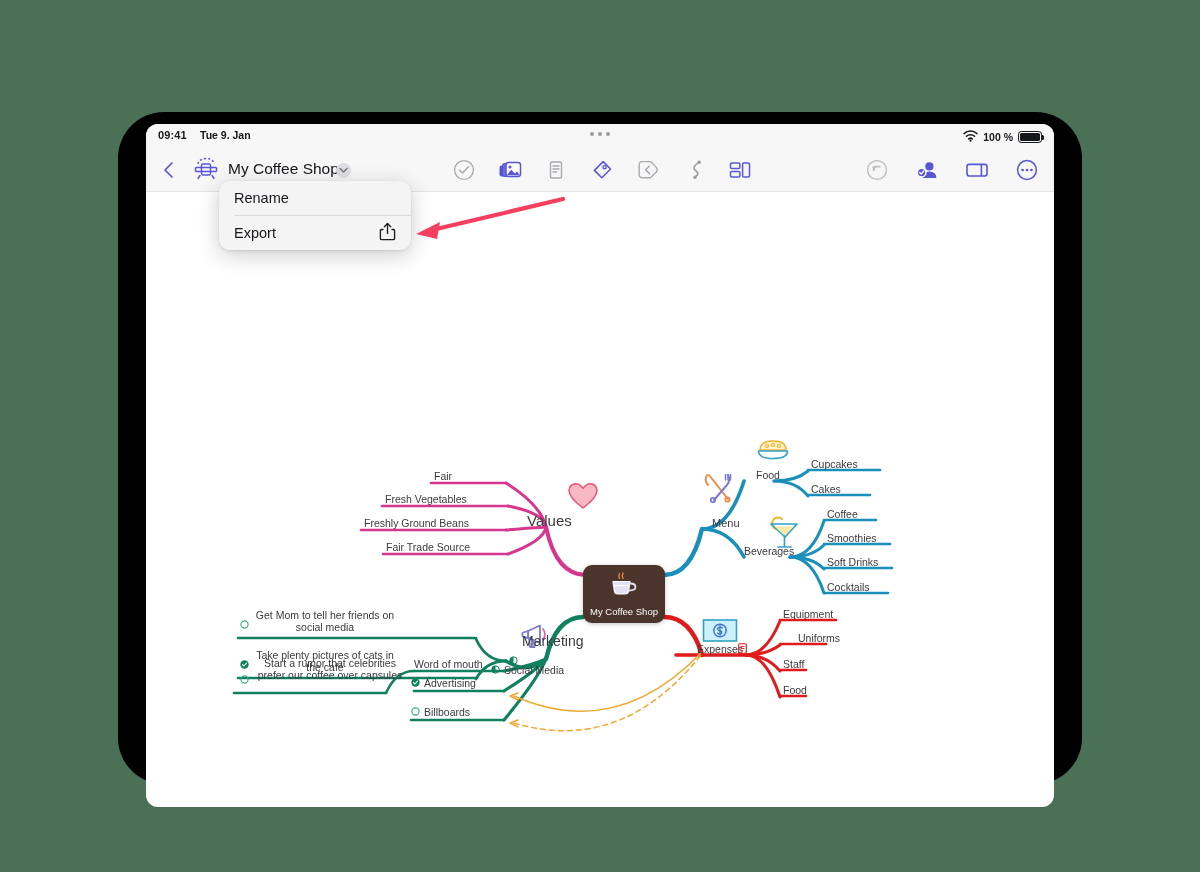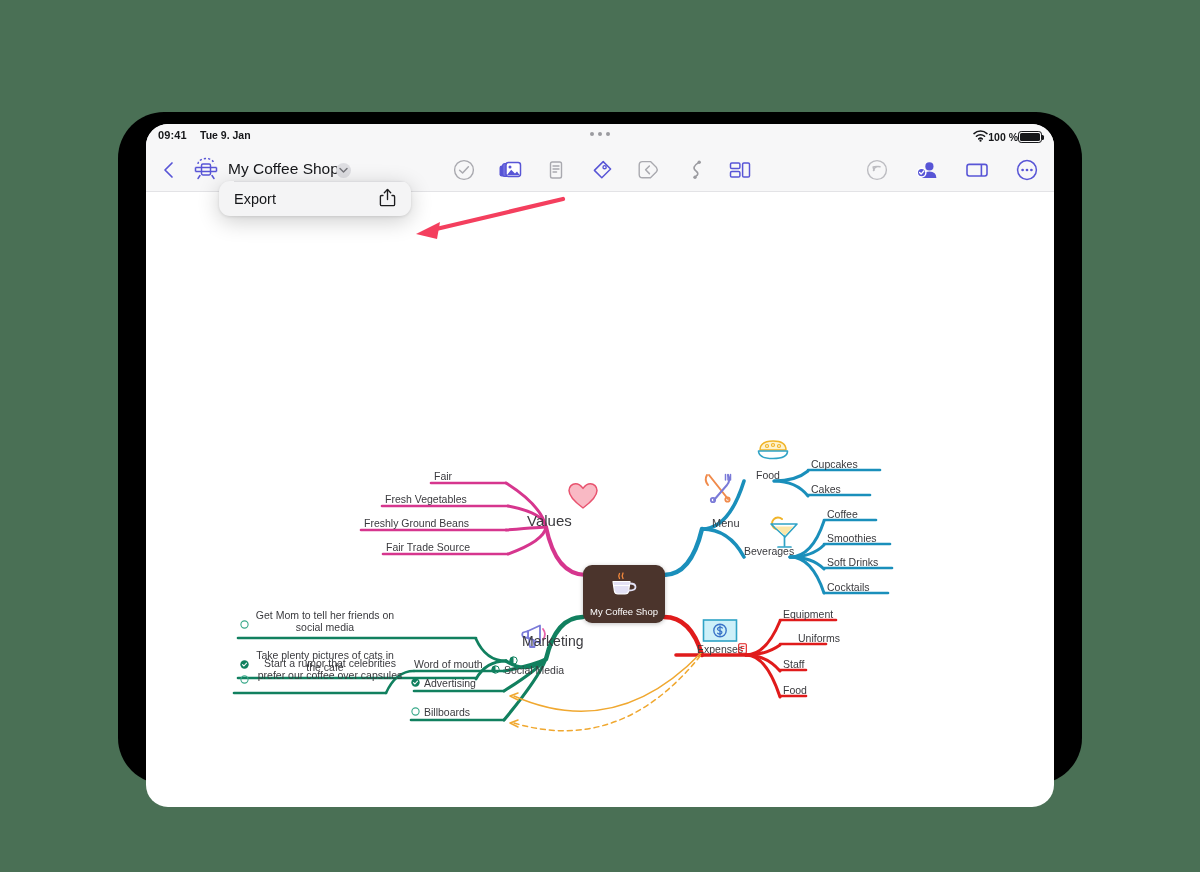--- a/index.html
+++ b/index.html
@@ -18,21 +18,21 @@
     left: 118px; top: 112px;
     width: 964px; height: 672px;
     background: #000000;
     border-radius: 46px;
   }
   .device-screen {
     position: absolute;
     left: 146px; top: 124px;
     width: 908px; height: 683px;
     background: #ffffff;
-    border-radius: 22px;
+    border-radius: 12px;
     overflow: hidden;
   }
 
   
   .statusbar {
     position: absolute; left: 0; top: 0;
     width: 908px; height: 24px;
     background: #f7f7f8;
   }
   .sb-time {
@@ -44,21 +44,21 @@
     position: absolute; left: 54px; top: 5px;
     font-size: 10.5px; font-weight: bold; color: #16171a;
   }
   .sb-dots {
     position: absolute; left: 444px; top: 8px;
     display: flex; gap: 4px;
   }
   .sb-dots i { width: 4px; height: 4px; border-radius: 50%; background: #9b9ba0; display: block; }
   .sb-right {
     position: absolute; right: 12px; top: 4px;
-    display: flex; align-items: center; 
+    display: flex; align-items: center; gap: 5px;
   }
   .sb-batt-txt { font-size: 10.5px; font-weight: bold; color: #16171a; }
   .batt {
     width: 24px; height: 12px; border: 1.4px solid #16171a;
     border-radius: 3.2px; position: relative;
   }
   .batt::after {
     content: ''; position: absolute; right: -3.4px; top: 3.4px;
     width: 2px; height: 5px; background: #16171a; border-radius: 0 1.5px 1.5px 0;
   }
@@ -281,20 +281,23 @@
             <circle cx="13" cy="13" r="9.4" fill="none" stroke="#5855d6" stroke-width="1.5"></circle>
             <circle cx="8.6" cy="13" r="1.35" fill="#5855d6"></circle>
             <circle cx="13" cy="13" r="1.35" fill="#5855d6"></circle>
             <circle cx="17.4" cy="13" r="1.35" fill="#5855d6"></circle>
           </svg>
         </div>
       </div>
     </div>
 
     <div class="menu">
+      <div class="menu-item">
+        <span>Rename</span>
+      </div>
       <div class="menu-sep"></div>
       <div class="menu-item">
         <span>Export</span>
         <span>
           <svg width="17" height="19" viewBox="0 0 17 19">
             <path d="M4 7.5 H2.6 Q1.4 7.5 1.4 8.8 V16.4 Q1.4 17.6 2.6 17.6 H14.4 Q15.6 17.6 15.6 16.4 V8.8 Q15.6 7.5 14.4 7.5 H13" fill="none" stroke="#1c1c1e" stroke-width="1.35" stroke-linecap="round" stroke-linejoin="round"></path>
             <line x1="8.5" y1="1.6" x2="8.5" y2="11.6" stroke="#1c1c1e" stroke-width="1.35" stroke-linecap="round"></line>
             <path d="M5.3 4.7 L8.5 1.5 L11.7 4.7" fill="none" stroke="#1c1c1e" stroke-width="1.35" stroke-linecap="round" stroke-linejoin="round"></path>
           </svg>
         </span>

